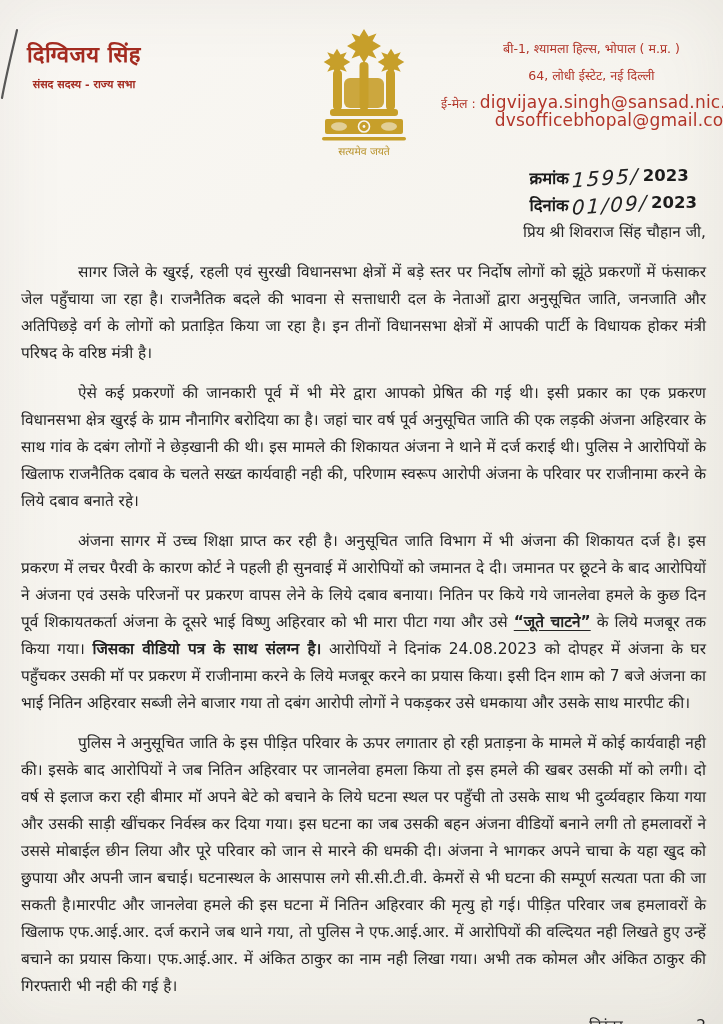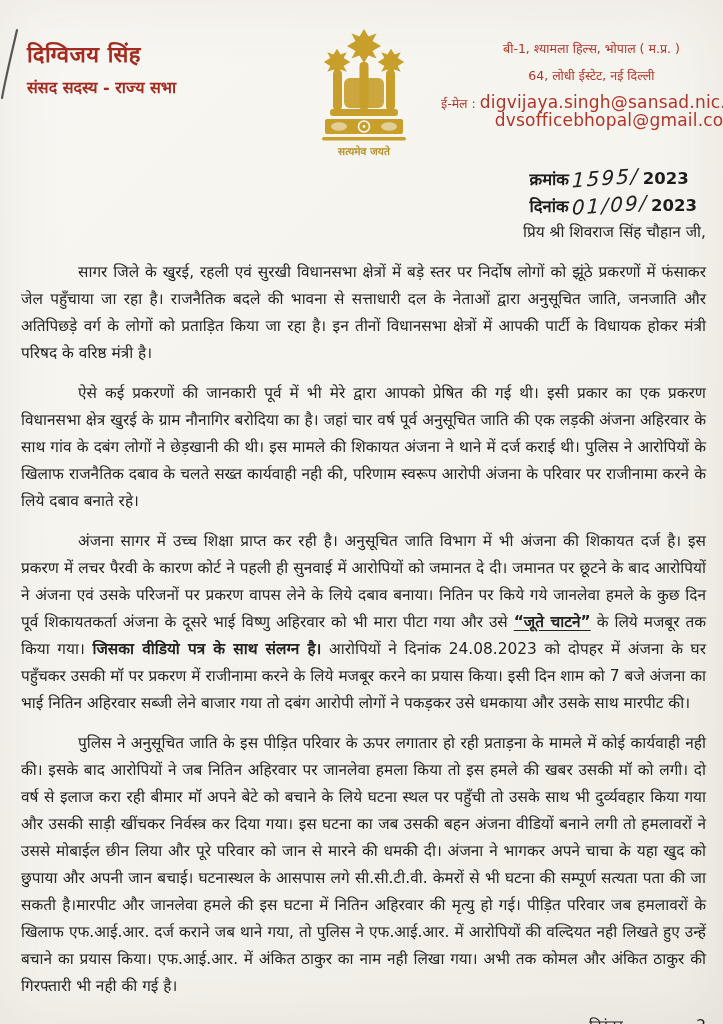--- a/index.html
+++ b/index.html
@@ -8,33 +8,33 @@
     width:723px;height:1024px;
     margin:0 auto;
     background:#f7f5f0;
     background-image:linear-gradient(135deg,#f9f7f3 0%,#f5f3ed 55%,#efede6 100%);
     box-shadow:inset 0 0 70px rgba(90,80,60,0.08);
     font-family:"DejaVu Sans","Liberation Sans",sans-serif;
     color:#232323;
     overflow:hidden;
   }
   
-  .sender{position:absolute;left:27px;top:38px;color:#a32b20;}
+  .sender{position:absolute;left:27px;top:38px;color:#a32b20;text-align:center;}
   .sender-name{font-size:22px;font-weight:700;letter-spacing:.5px;white-space:nowrap;}
-  .sender-title{font-size:16px;font-weight:700;margin-top:8px;white-space:nowrap;}
-  .emblem-wrap{position:absolute;left:306px;top:18px;width:116px;height:144px;text-align:center;font-weight:bold;}
+  .sender-title{font-size:11px;font-weight:700;margin-top:8px;white-space:nowrap;}
+  .emblem-wrap{position:absolute;left:306px;top:18px;width:116px;height:144px;text-align:center;}
   .contact{position:absolute;left:441px;top:40px;color:#b13428;font-size:12.5px;font-weight:400;line-height:17px;text-align:center;}
   .contact-block{margin-bottom:10px;white-space:nowrap;}
   .contact .latin{font-size:17px;letter-spacing:.2px;}
   .email-second{padding-left:52px;}
   
   .corner-mark{position:absolute;left:-3px;top:26px;}
   
   .ref{position:absolute;right:26px;top:166px;font-size:16.5px;font-weight:700;color:#1c1c1c;}
-  .ref-row{display:flex;align-items:center;justify-content:flex-start;margin-bottom:3px;}
+  .ref-row{display:flex;align-items:flex-start;justify-content:flex-start;margin-bottom:3px;}
   .handwritten{
     font-style:italic;font-weight:400;font-size:20px;color:#222;
     display:inline-block;transform:rotate(-4deg) skewX(-6deg);
     letter-spacing:2px;margin:0 3px;
   }
   .ref-year{font-weight:700;}
   
   .letter-body{
     position:absolute;left:21px;right:17px;top:219px;
     font-size:15.4px;line-height:27px;text-align:justify;color:#242424;

